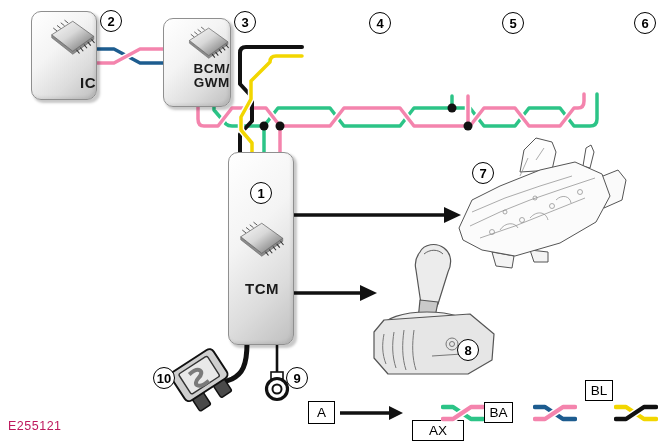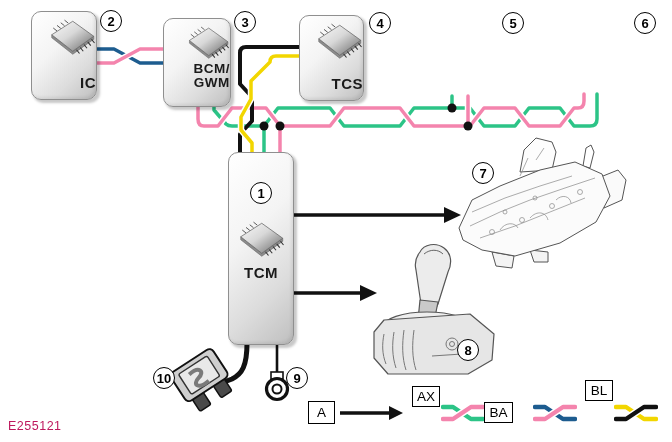--- a/index.html
+++ b/index.html
@@ -185,50 +185,44 @@
   <div class="module" style="left:163px;top:18px;width:66px;height:87px">
     <svg class="chip small" viewBox="0 0 64 52">
         <use href="#chip-symbol"></use>
       </svg>
     <div class="mlabel two">
       <span>BCM/</span><br>
       <span>GWM</span>
     </div>
   </div>
 
-  <div class="module" style="left:299px;top:15px;width:63px;height:84px">
-    <svg class="chip" viewBox="0 0 64 52">
-        <use href="#chip-symbol"></use>
-      </svg>
-    <div class="mlabel">TCS</div>
-  </div>
 
 
 
   <div class="module" style="left:228px;top:152px;width:64px;height:191px">
     <svg class="chip" viewBox="0 0 64 52" style="position:absolute;left:8px;top:66px;margin:0">
         <use href="#chip-symbol"></use>
       </svg>
-    <div class="mlabel" style="position:absolute;left:0;right:0;top:112px;margin:0">TCM</div>
+    <div class="mlabel" style="position:absolute;left:0;right:0;top:112px;margin:16px">TCM</div>
   </div>
 
   <div class="callout" style="left:250px;top:182px">1</div>
   <div class="callout" style="left:100px;top:10px">2</div>
   <div class="callout" style="left:234px;top:11px">3</div>
   <div class="callout" style="left:369px;top:12px">4</div>
   <div class="callout" style="left:502px;top:12px">5</div>
   <div class="callout" style="left:634px;top:12px">6</div>
   <div class="callout" style="left:472px;top:162px">7</div>
   <div class="callout" style="left:457px;top:339px">8</div>
   <div class="callout" style="left:286px;top:367px">9</div>
   <div class="callout" style="left:153px;top:367px">10</div>
 
   <div class="lbox" style="left:308px;top:401px;width:27px;height:23px">A</div>
 
-  <div class="lbox" style="left:412px;top:386px;width:28px;height:21px">AX</div>
+  <div class="lbox" style="left:412px;top:420px;width:52px;height:21px">AX</div>
   <svg class="pairsym" style="left:441px;top:402px" width="44" height="22" viewBox="0 0 44 22">
     <g fill="none" stroke-linecap="round" stroke-linejoin="round">
       <path stroke-width="4.5" d="M2,5 H12 L30,17 H42" stroke="#2cc487"></path>
       <path stroke="#fff" stroke-width="7.5" d="M2,17 H12 L30,5 H42"></path>
       <path stroke-width="4.5" d="M2,17 H12 L30,5 H42" stroke="#f484ad"></path>
     </g>
   </svg>
 
   <div class="lbox" style="left:484px;top:402px;width:29px;height:21px">BA</div>
   <svg class="pairsym" style="left:533px;top:402px" width="44" height="22" viewBox="0 0 44 22">

